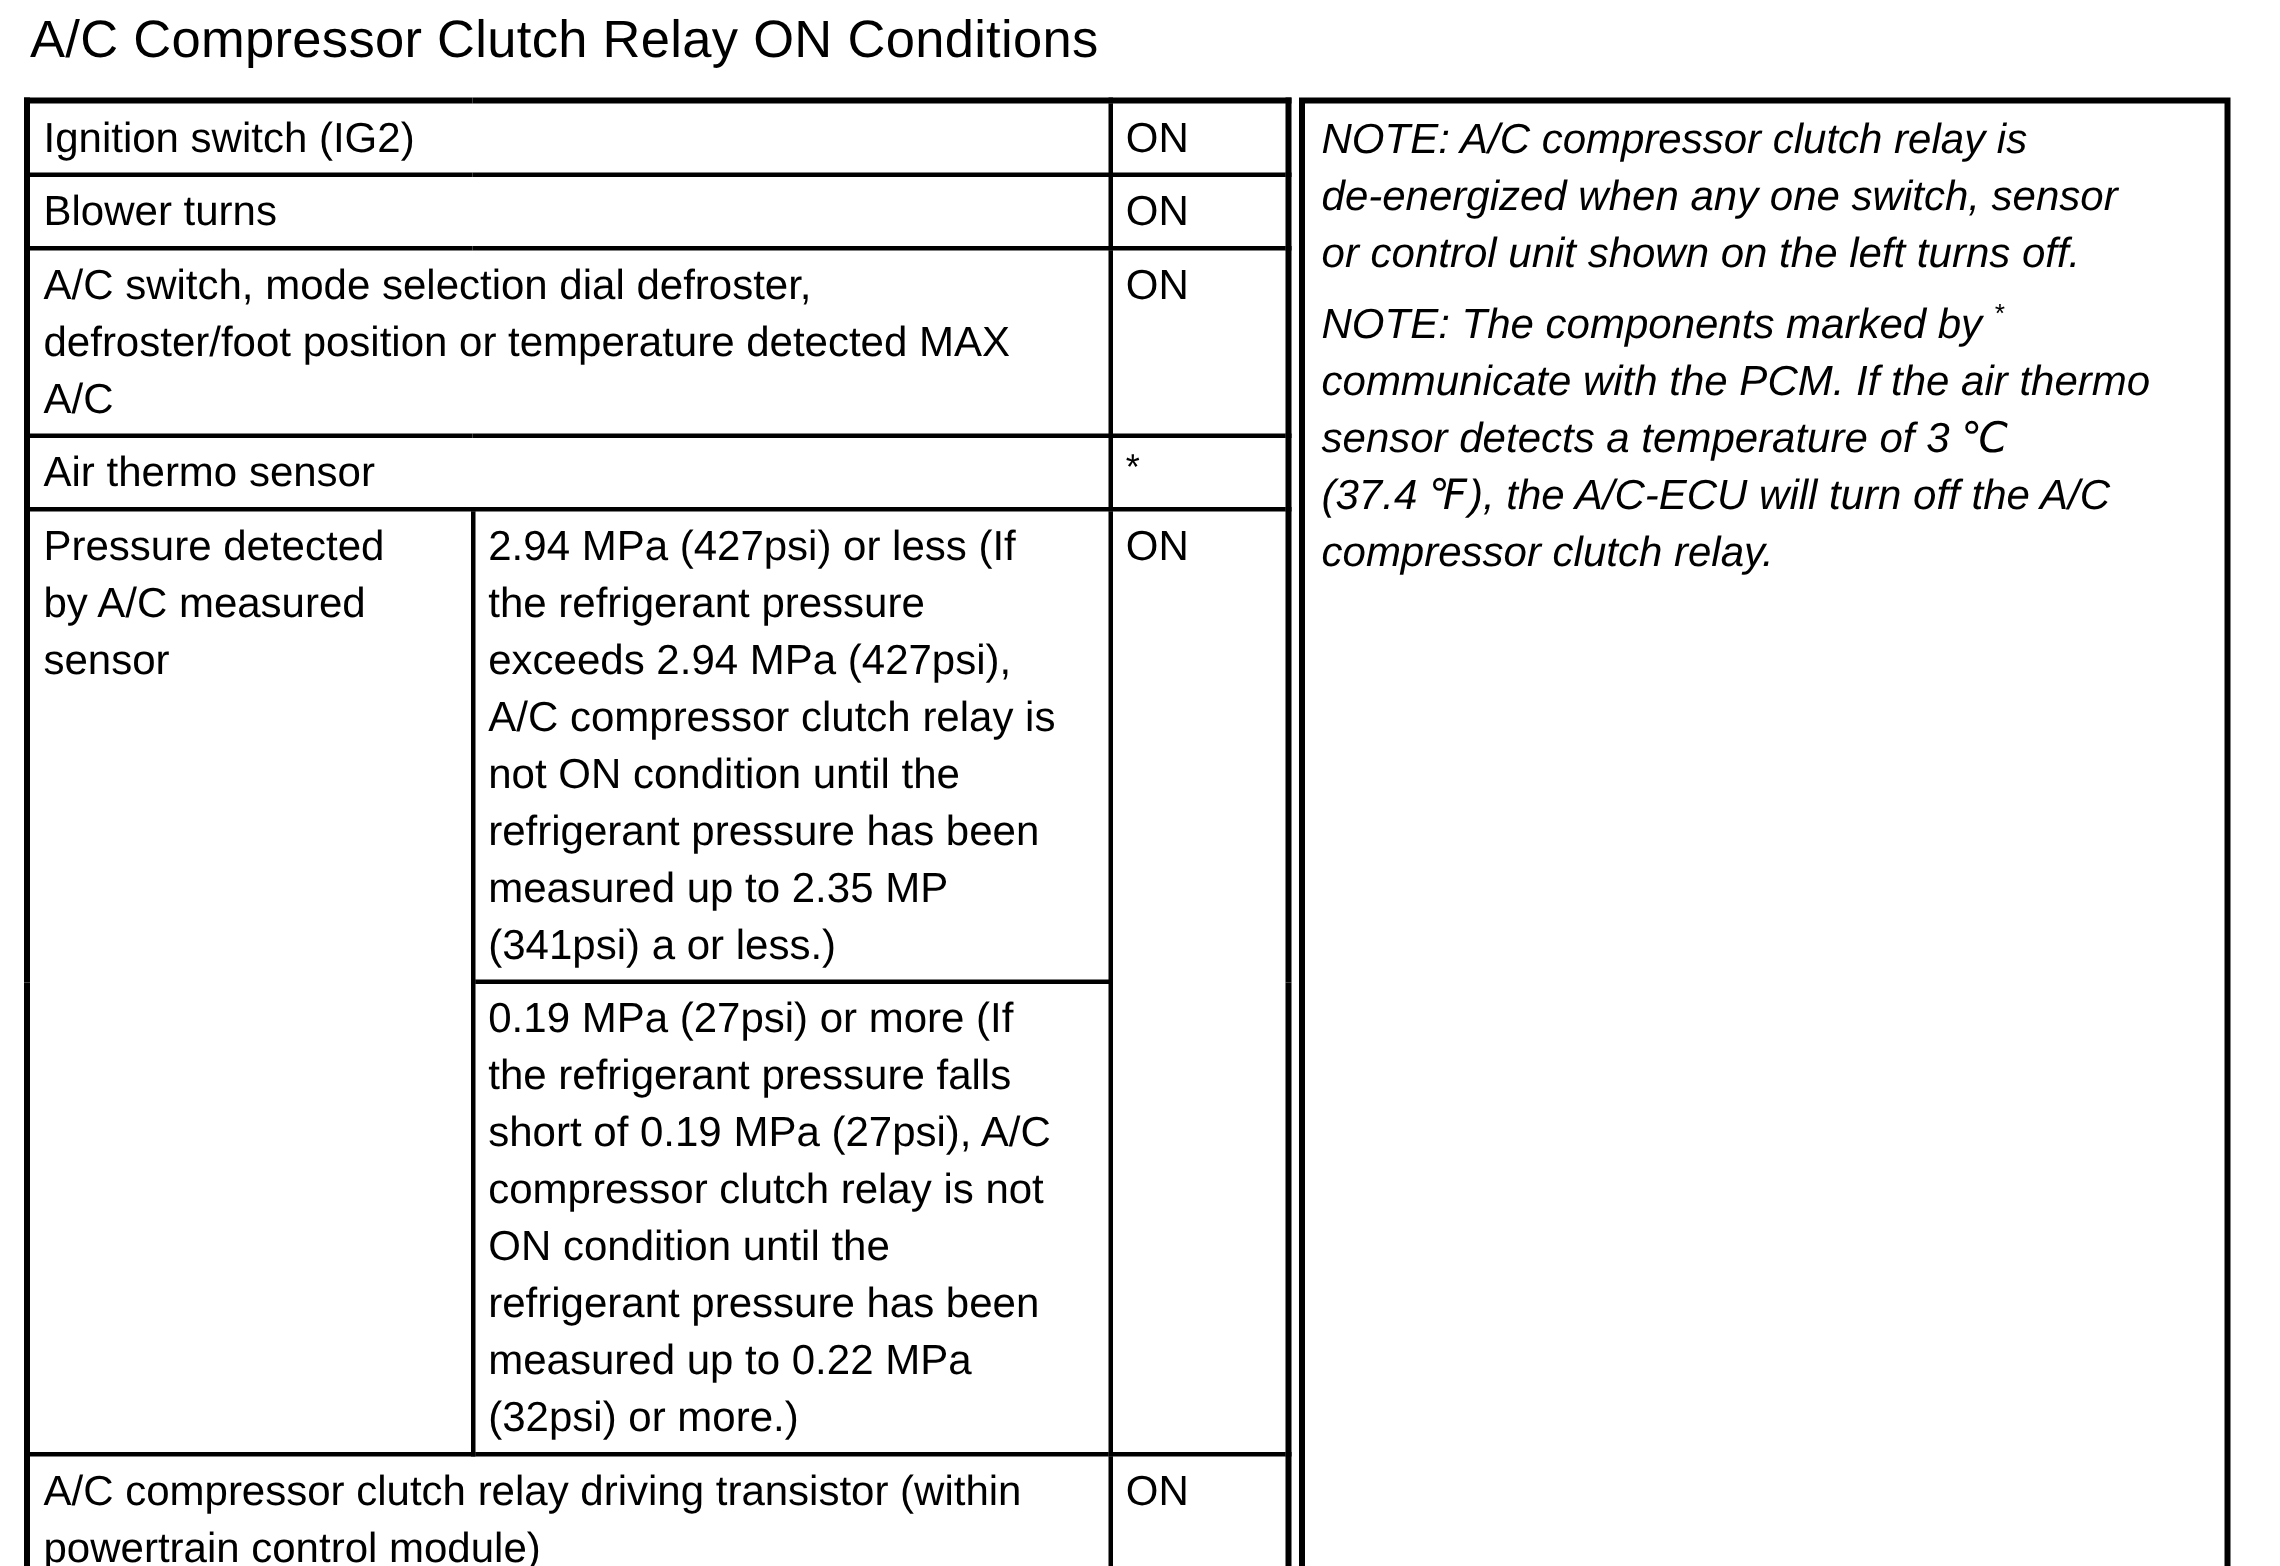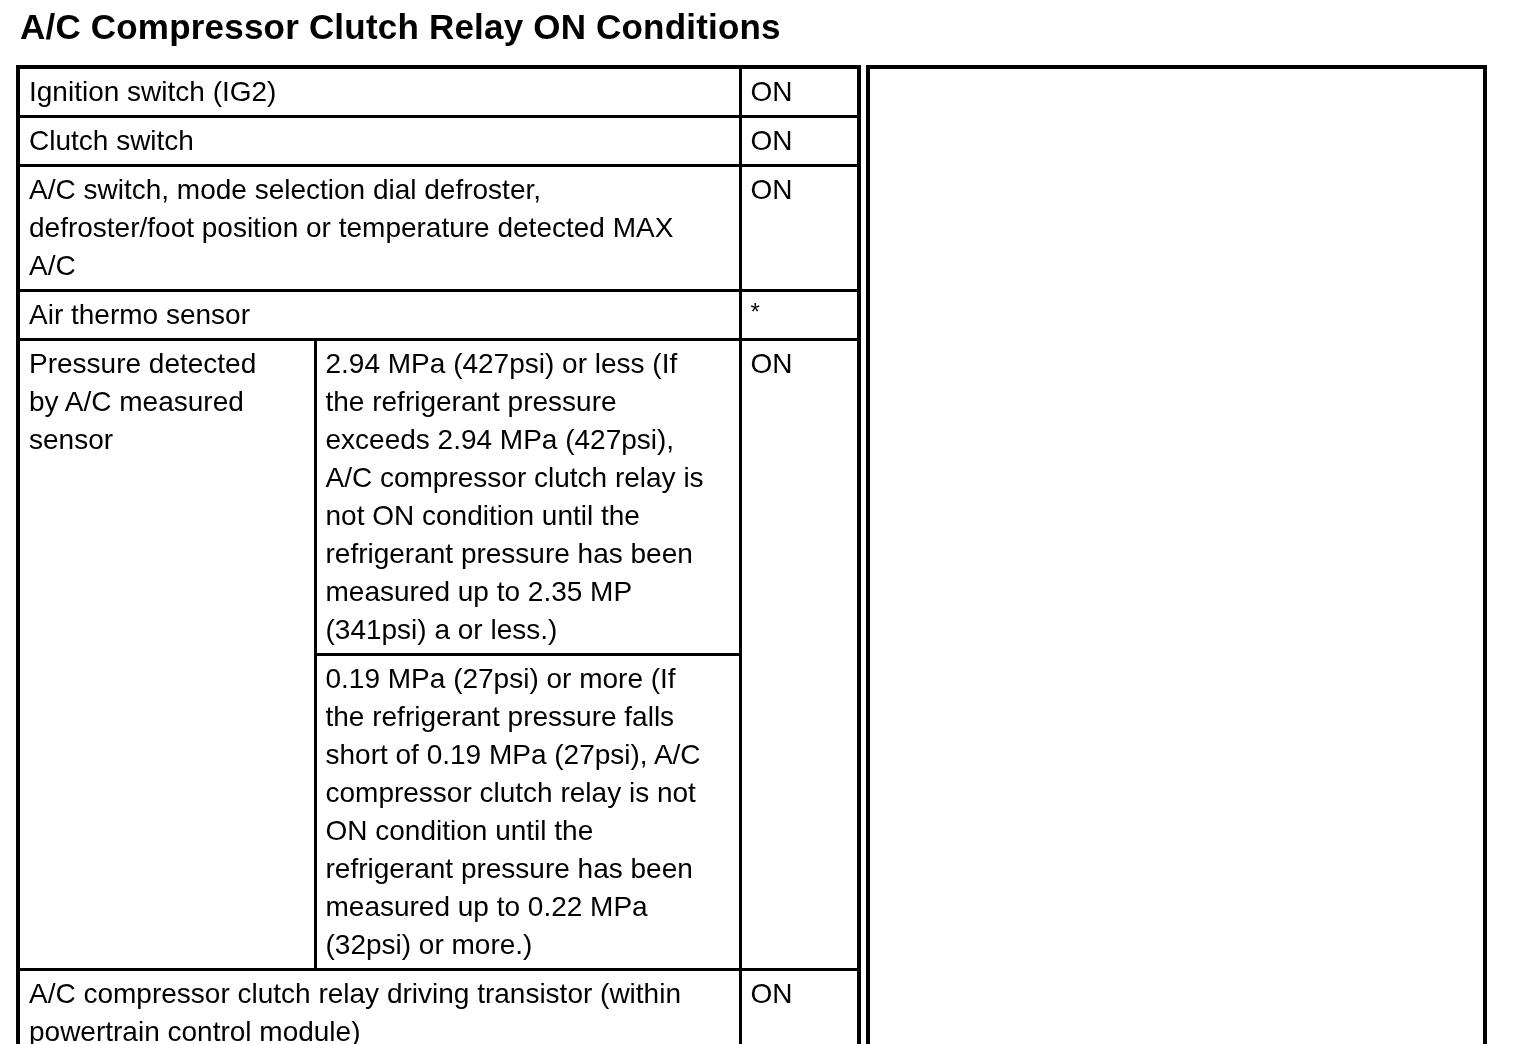--- a/index.html
+++ b/index.html
@@ -7,21 +7,21 @@
     padding: 0;
     width: 1520px;
     height: 1044px;
     background: #ffffff;
     color: #000000;
     font-family: "Liberation Sans", "DejaVu Sans", sans-serif;
     overflow: hidden;
   }
   .page-title {
     font-size: 35px;
-    font-weight: bold;
+    font-weight: normal;
     margin: 6px 0 0 20px;
     line-height: 1.2;
     letter-spacing: 0.2px;
   }
   .layout {
     display: flex;
     align-items: stretch;
     margin: 17px 0 0 16px;
     gap: 5px;
   }
@@ -81,21 +81,21 @@
       <col style="width:297px">
       <col style="width:425px">
       <col style="width:119px">
     </colgroup>
     <tbody>
       <tr style="height:46px">
         <td colspan="2">Ignition switch (IG2)</td>
         <td class="state-cell">ON</td>
       </tr>
       <tr style="height:47px">
-        <td colspan="2">Clutch switch</td>
+        <td colspan="2">Blower turns</td>
         <td class="state-cell">ON</td>
       </tr>
       <tr style="height:124px">
         <td colspan="2">A/C switch, mode selection dial defroster,
 defroster/foot position or temperature detected MAX
 A/C</td>
         <td class="state-cell">ON</td>
       </tr>
       <tr style="height:47px">
         <td colspan="2">Air thermo sensor</td>
@@ -127,15 +127,23 @@
       </tr>
       <tr style="height:83px">
         <td colspan="2">A/C compressor clutch relay driving transistor (within
 powertrain control module)</td>
         <td class="state-cell">ON</td>
       </tr>
     </tbody>
   </table>
 
   <div class="note-box">
+    <p>NOTE: A/C compressor clutch relay is
+de-energized when any one switch, sensor
+or control unit shown on the left turns off.</p>
+    <p><span>NOTE:  The components marked by </span><sup>*</sup><span>
+communicate with the PCM. If the air thermo
+sensor detects a temperature of 3 ℃
+(37.4 ℉), the A/C-ECU will turn off the A/C
+compressor clutch relay.</span></p>
   </div>
 
 </div>
 
 </body></html>

